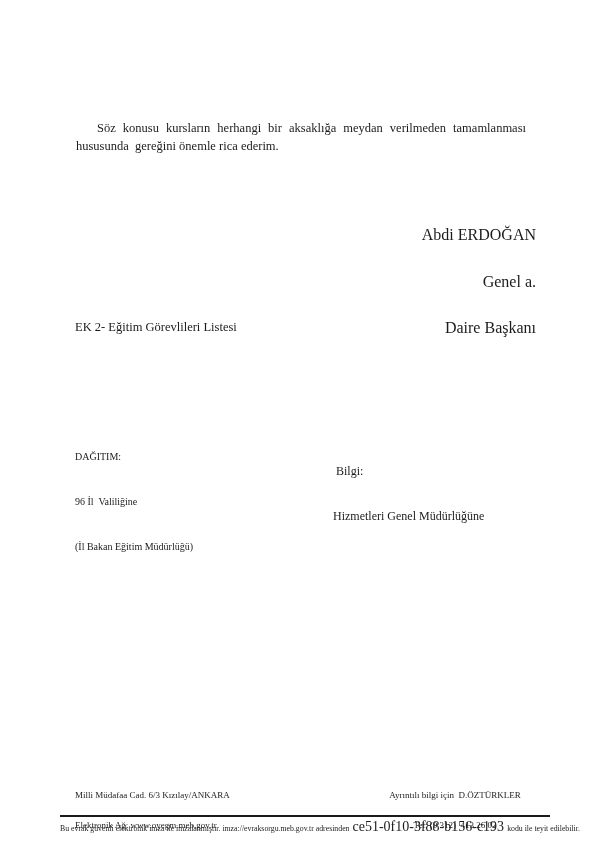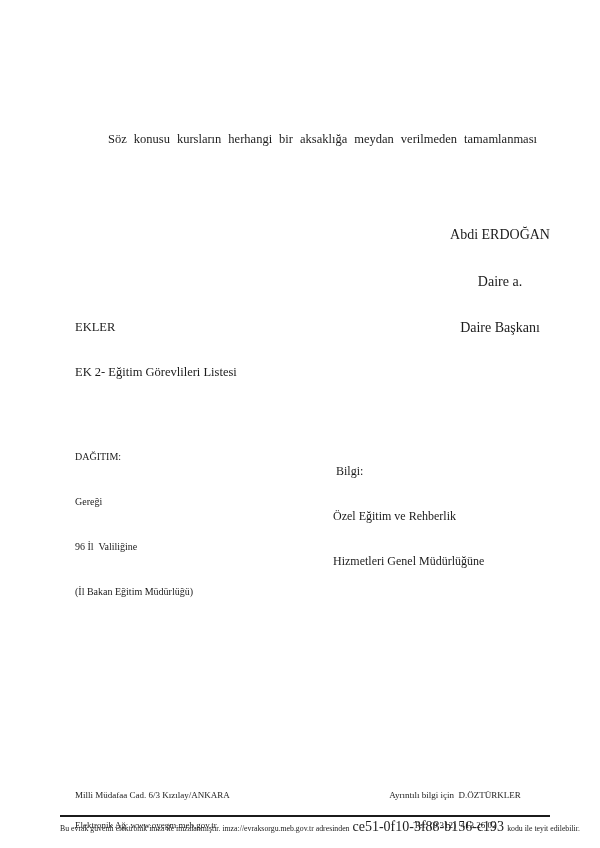--- a/index.html
+++ b/index.html
@@ -16,39 +16,39 @@
     color: #1b1b1b;
     overflow: hidden;
   }
   .para {
     position: absolute;
     left: 75px;
     top: 118px;
     width: 450px;
     font-size: 12.5px;
     line-height: 18px;
-    margin: 12px;
+    margin: 1px;
   }
   .para-line-1 {
     display: block;
     text-align: justify;
     text-align-last: justify;
     text-indent: 21px;
   }
   .para-line-2 {
     display: block;
     white-space: pre;
   }
   .signature {
     position: absolute;
-    left: 420px;
+    left: 376px;
     top: 196px;
     width: 160px;
-    text-align: center;
-    font-size: 14px;
+    text-align: right;
+    font-size: 16px;
     line-height: 15.5px;
     white-space: pre;
   }
   .ekler {
     position: absolute;
     left: 75px;
     top: 290px;
     font-size: 12.5px;
     line-height: 15px;
     white-space: pre;
@@ -109,43 +109,41 @@
     margin: 0 3px;
   }
 </style>
 </head>
 <body>
 
 <div class="page">
 
   <p class="para">
     <span class="para-line-1">Söz konusu kursların herhangi bir aksaklığa meydan verilmeden tamamlanması</span>
+    <span class="para-line-2">hususunda  gereğini önemle rica ederim.</span>
   </p>
 
   <div class="signature">
     <div>Abdi ERDOĞAN</div>
-    <div>Daire a.</div>
+    <div>Genel a.</div>
     <div>Daire Başkanı</div>
   </div>
 
   <div class="ekler">
-    <div>EKLER</div>
     <div>EK 2- Eğitim Görevlileri Listesi</div>
   </div>
 
   <div class="dagitim-left">
     <div>DAĞITIM:</div>
-    <div>Gereği</div>
     <div>96 İl  Valiliğine</div>
     <div>(İl Bakan Eğitim Müdürlüğü)</div>
   </div>
 
   <div class="dagitim-right">
     <div> Bilgi:</div>
-    <div>Özel Eğitim ve Rehberlik</div>
     <div>Hizmetleri Genel Müdürlüğüne</div>
   </div>
 
   <div class="footer-left">
     <div>Milli Müdafaa Cad. 6/3 Kızılay/ANKARA</div>
     <div>Elektronik Ağ: www.oyegm.meb.gov.tr</div>
     
   </div>
 
   <div class="footer-right">

